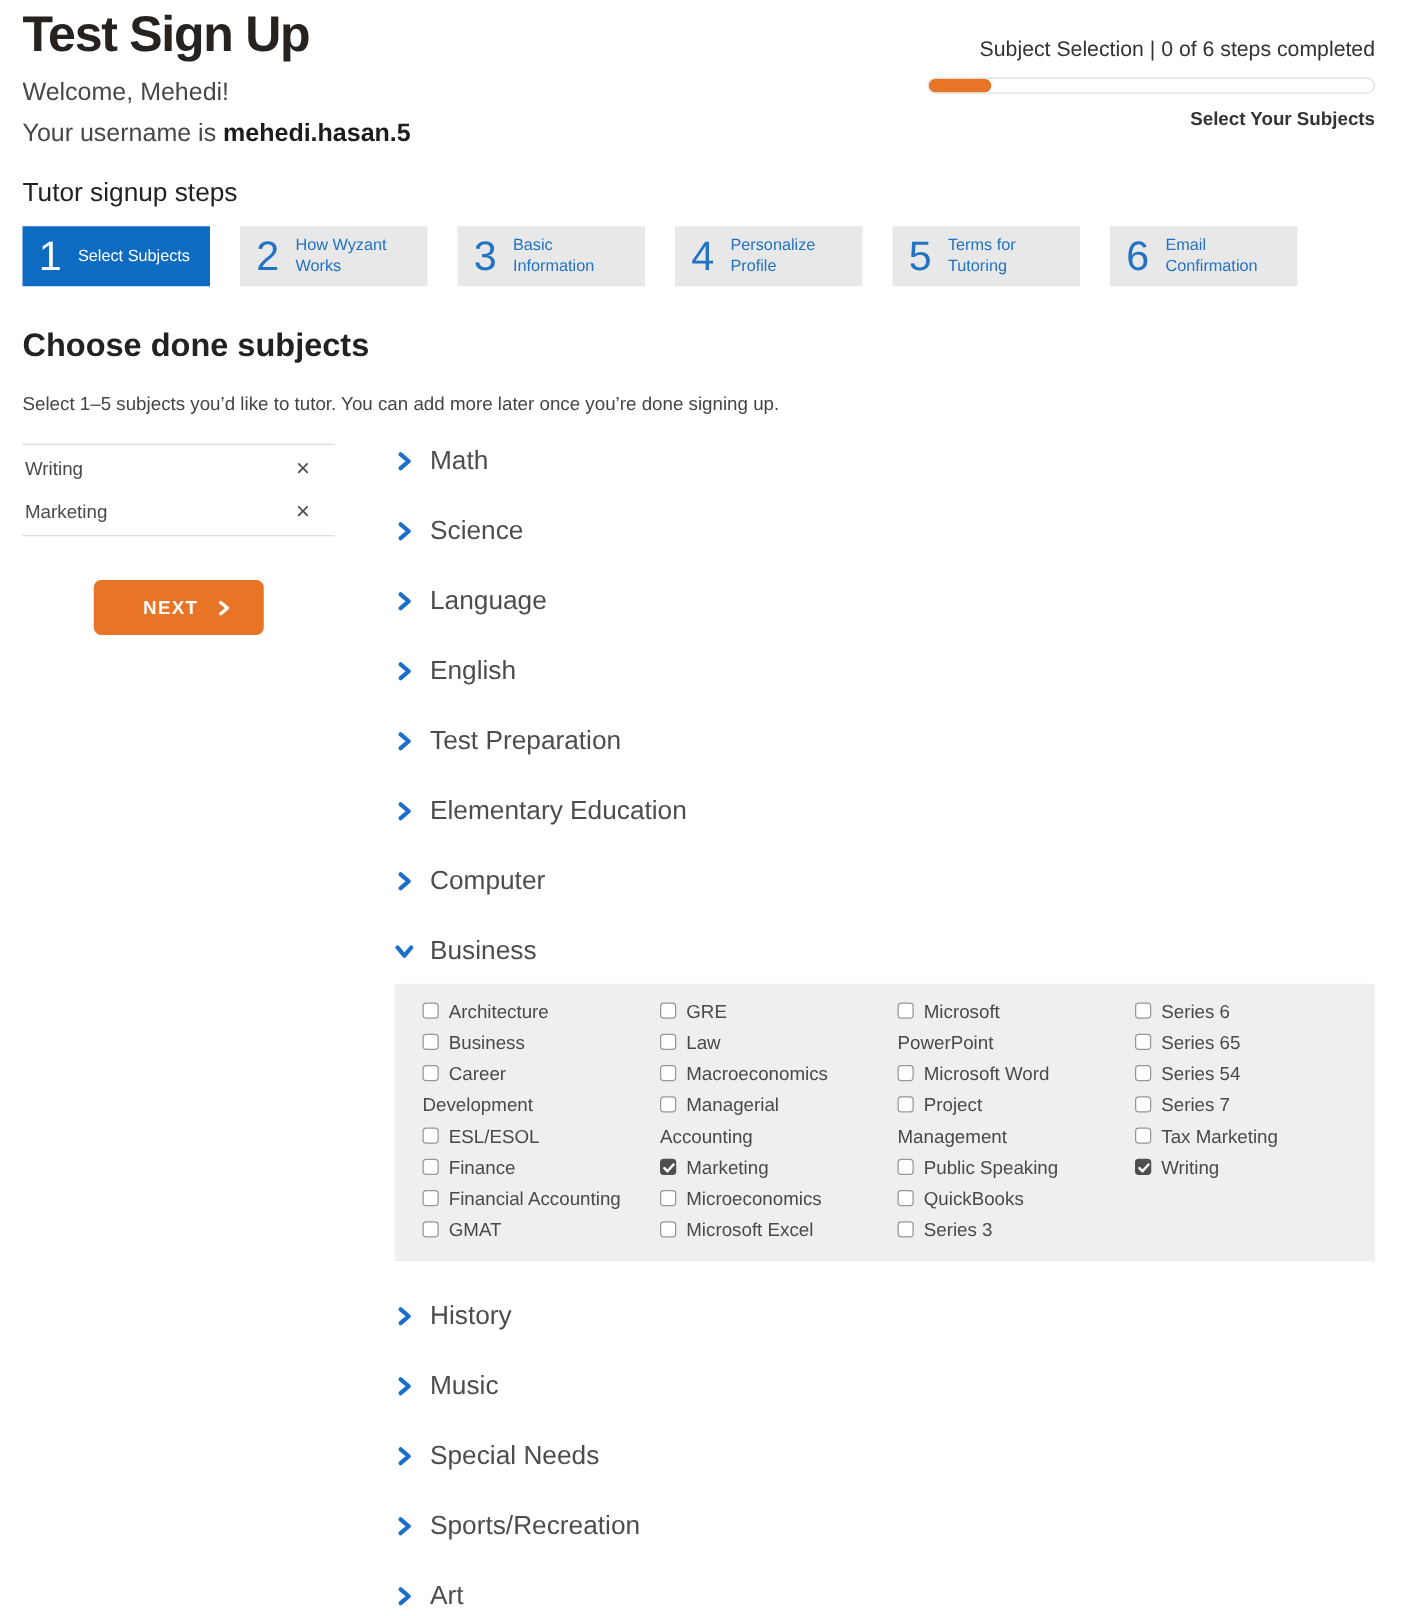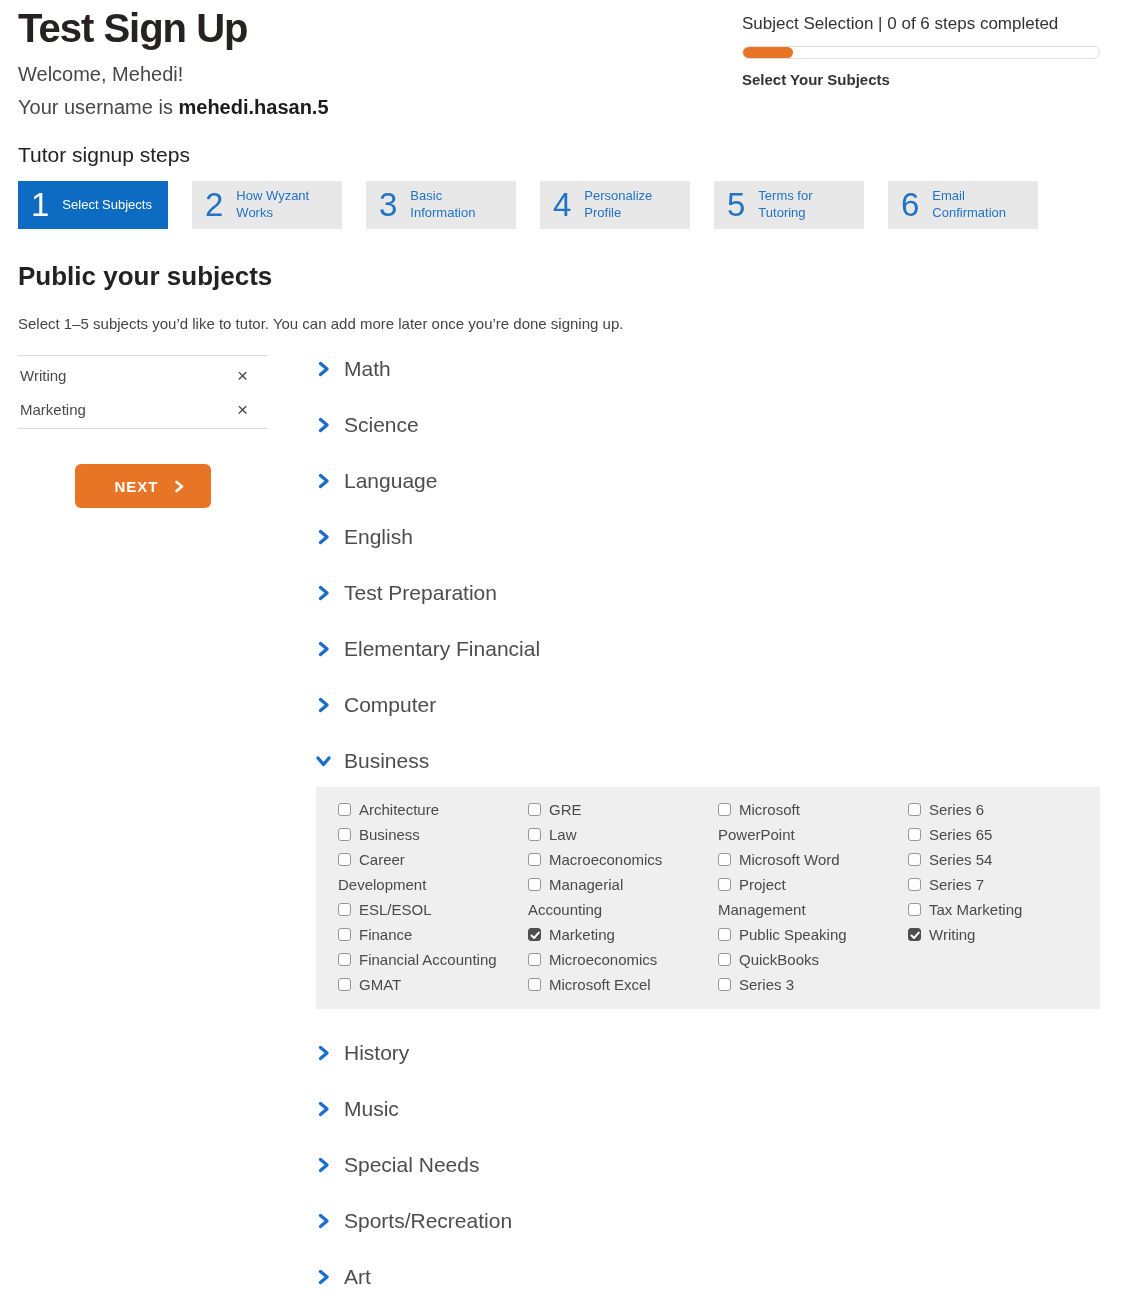--- a/index.html
+++ b/index.html
@@ -21,21 +21,21 @@
   }
   .page{padding:6px 29px 0 18px;}
 
   
   .top{display:flex;justify-content:space-between;align-items:flex-start;}
   .title{font-size:40px;font-weight:600;color:var(--dark);margin:0 0 12px;letter-spacing:-1px;}
   .welcome{font-size:20px;margin:0 0 10px;color:#474747;}
   .username-line{font-size:20px;color:#474747;}
   .username-line b{color:#1c1c1c;font-weight:700;}
 
-  .top-right{width:358px;margin-top:8px;text-align:left;flex:none;}
+  .top-right{width:358px;margin-top:24px;text-align:right;flex:none;}
   .progress-label{font-size:17px;color:#333;white-space:nowrap;margin-bottom:12px;}
   .progress-track{height:13px;border:1px solid var(--border);border-radius:8px;background:#fff;overflow:hidden;}
   .progress-fill{height:100%;border-radius:8px;background:var(--orange);width:0;}
   .progress-caption{font-weight:700;font-size:15px;color:#333;margin-top:12px;}
 
   
   .steps-heading{font-size:21px;font-weight:400;color:#222;margin:24px 0 14px;}
   #steps{display:flex;gap:24px;}
   .step{width:150px;height:48px;background:#e8e8e8;display:flex;align-items:center;
         padding-left:13px;cursor:pointer;border:none;}
@@ -116,21 +116,21 @@
       <div class="step">
         <span class="step-number">5</span>
         <span class="step-label">Terms for Tutoring</span>
       </div>
       <div class="step">
         <span class="step-number">6</span>
         <span class="step-label">Email Confirmation</span>
       </div>
     </div>
 
-  <h2 class="choose-heading">Public your subjects</h2>
+  <h2 class="choose-heading">Choose done subjects</h2>
   <p class="choose-desc">Select 1–5 subjects you’d like to tutor. You can add more later once you’re done signing up.</p>
 
   <div class="main">
     <aside class="sidebar">
       <ul id="selected-list">
           <li class="sel-row">
             <span>Writing</span>
             <button class="remove-btn">×</button>
           </li>
           <li class="sel-row">
@@ -186,21 +186,21 @@
             </svg>
           </span>
           <span class="cat-label">Test Preparation</span>
         </div>
         <div class="cat-row">
           <span class="chev">
             <svg width="15" height="16" viewBox="0 0 15 16">
               <path d="M4.5 2.5 L11 8 L4.5 13.5" stroke="#1a6fca" stroke-width="3.4" fill="none" stroke-linecap="round" stroke-linejoin="round"></path>
             </svg>
           </span>
-          <span class="cat-label">Elementary Financial</span>
+          <span class="cat-label">Elementary Education</span>
         </div>
         <div class="cat-row">
           <span class="chev">
             <svg width="15" height="16" viewBox="0 0 15 16">
               <path d="M4.5 2.5 L11 8 L4.5 13.5" stroke="#1a6fca" stroke-width="3.4" fill="none" stroke-linecap="round" stroke-linejoin="round"></path>
             </svg>
           </span>
           <span class="cat-label">Computer</span>
         </div>
         <div class="cat-row expanded">

